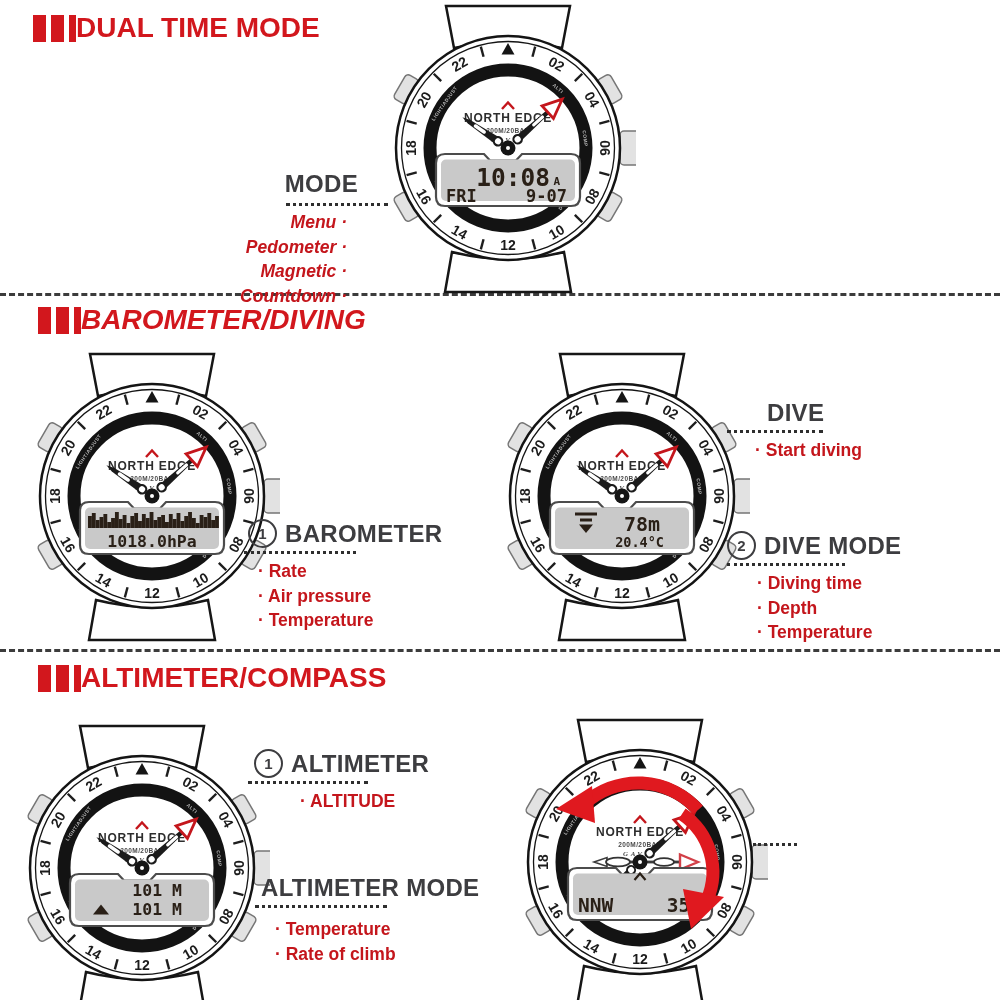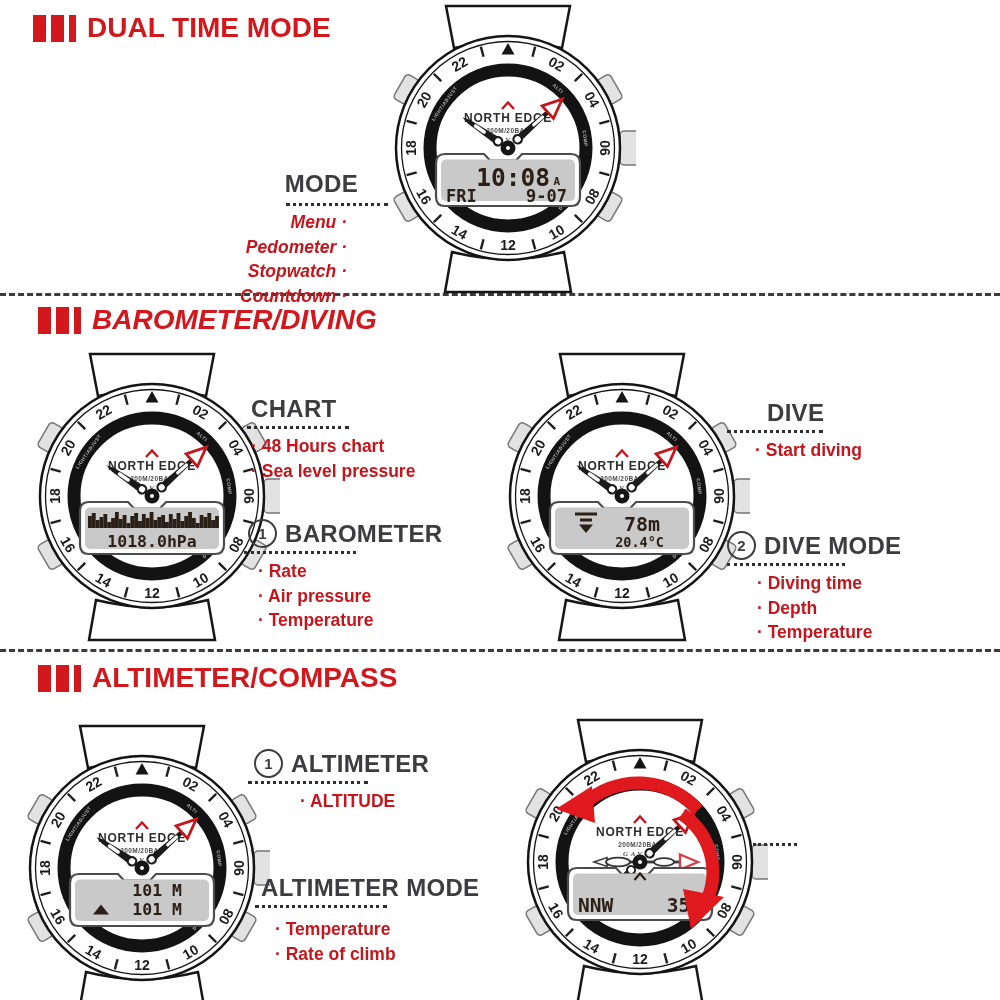--- a/index.html
+++ b/index.html
@@ -1,19 +1,19 @@
 <!DOCTYPE html>
 <html style="--accent: #d2171d; --item-red: #c4161c; --heading-gray: #3d3d40; --arrow-red: #e0191f; --lcd-bg: #c9c9c9; --lcd-text: #2a2017;"><head>
 <meta charset="utf-8">
 <style>
   html,body{margin:0;padding:0;background:#ffffff;}
   #stage{position:relative;width:1000px;height:1000px;background:#fff;overflow:hidden;
          font-family:"Liberation Sans",sans-serif;}
   
-  .section-title{position:absolute;display:flex;align-items:center;gap:11px;}
+  .section-title{position:absolute;display:flex;align-items:center;}
   .bars-icon{display:flex;gap:5px;align-items:center;height:28px;}
   .bars-icon b{display:block;height:27px;background:var(--accent);}
   .bars-icon b:nth-child(1),.bars-icon b:nth-child(2){width:13px;}
   .bars-icon b:nth-child(3){width:7px;}
   .section-title h1{margin:0;font-size:28px;font-weight:800;color:var(--accent);letter-spacing:0px;}
   #title1{left:33px;top:12px;}
   #title2{left:38px;top:304px;font-style:italic;}
   #title3{left:38px;top:662px;}
   
   .divider{position:absolute;left:0;width:1000px;height:0;border-top:3px dashed #3c3c3c;}
@@ -492,35 +492,25 @@
       </svg></div>
 
   <div class="ann trail" id="ann-mode">
     <div class="ttl">
         <span>MODE</span>
       </div>
     <div class="dots"></div>
     <div class="items">
       <div>Menu</div>
       <div>Pedometer</div>
-      <div>Stopwatch</div>
+      <div>Magnetic</div>
       <div>Countdown</div>
     </div>
   </div>
 
-  <div class="ann" id="ann-chart">
-    <div class="ttl">
-        <span>CHART</span>
-      </div>
-    <div class="dots"></div>
-    <div class="items">
-      <div>48 Hours chart</div>
-      <div>Sea level pressure</div>
-    </div>
-  </div>
 
   <div class="ann" id="ann-barometer">
     <div class="ttl">
       <span class="badge">1</span>
       <span>BAROMETER</span>
     </div>
     <div class="dots"></div>
     <div class="items">
       <div>Rate</div>
       <div>Air pressure</div>

